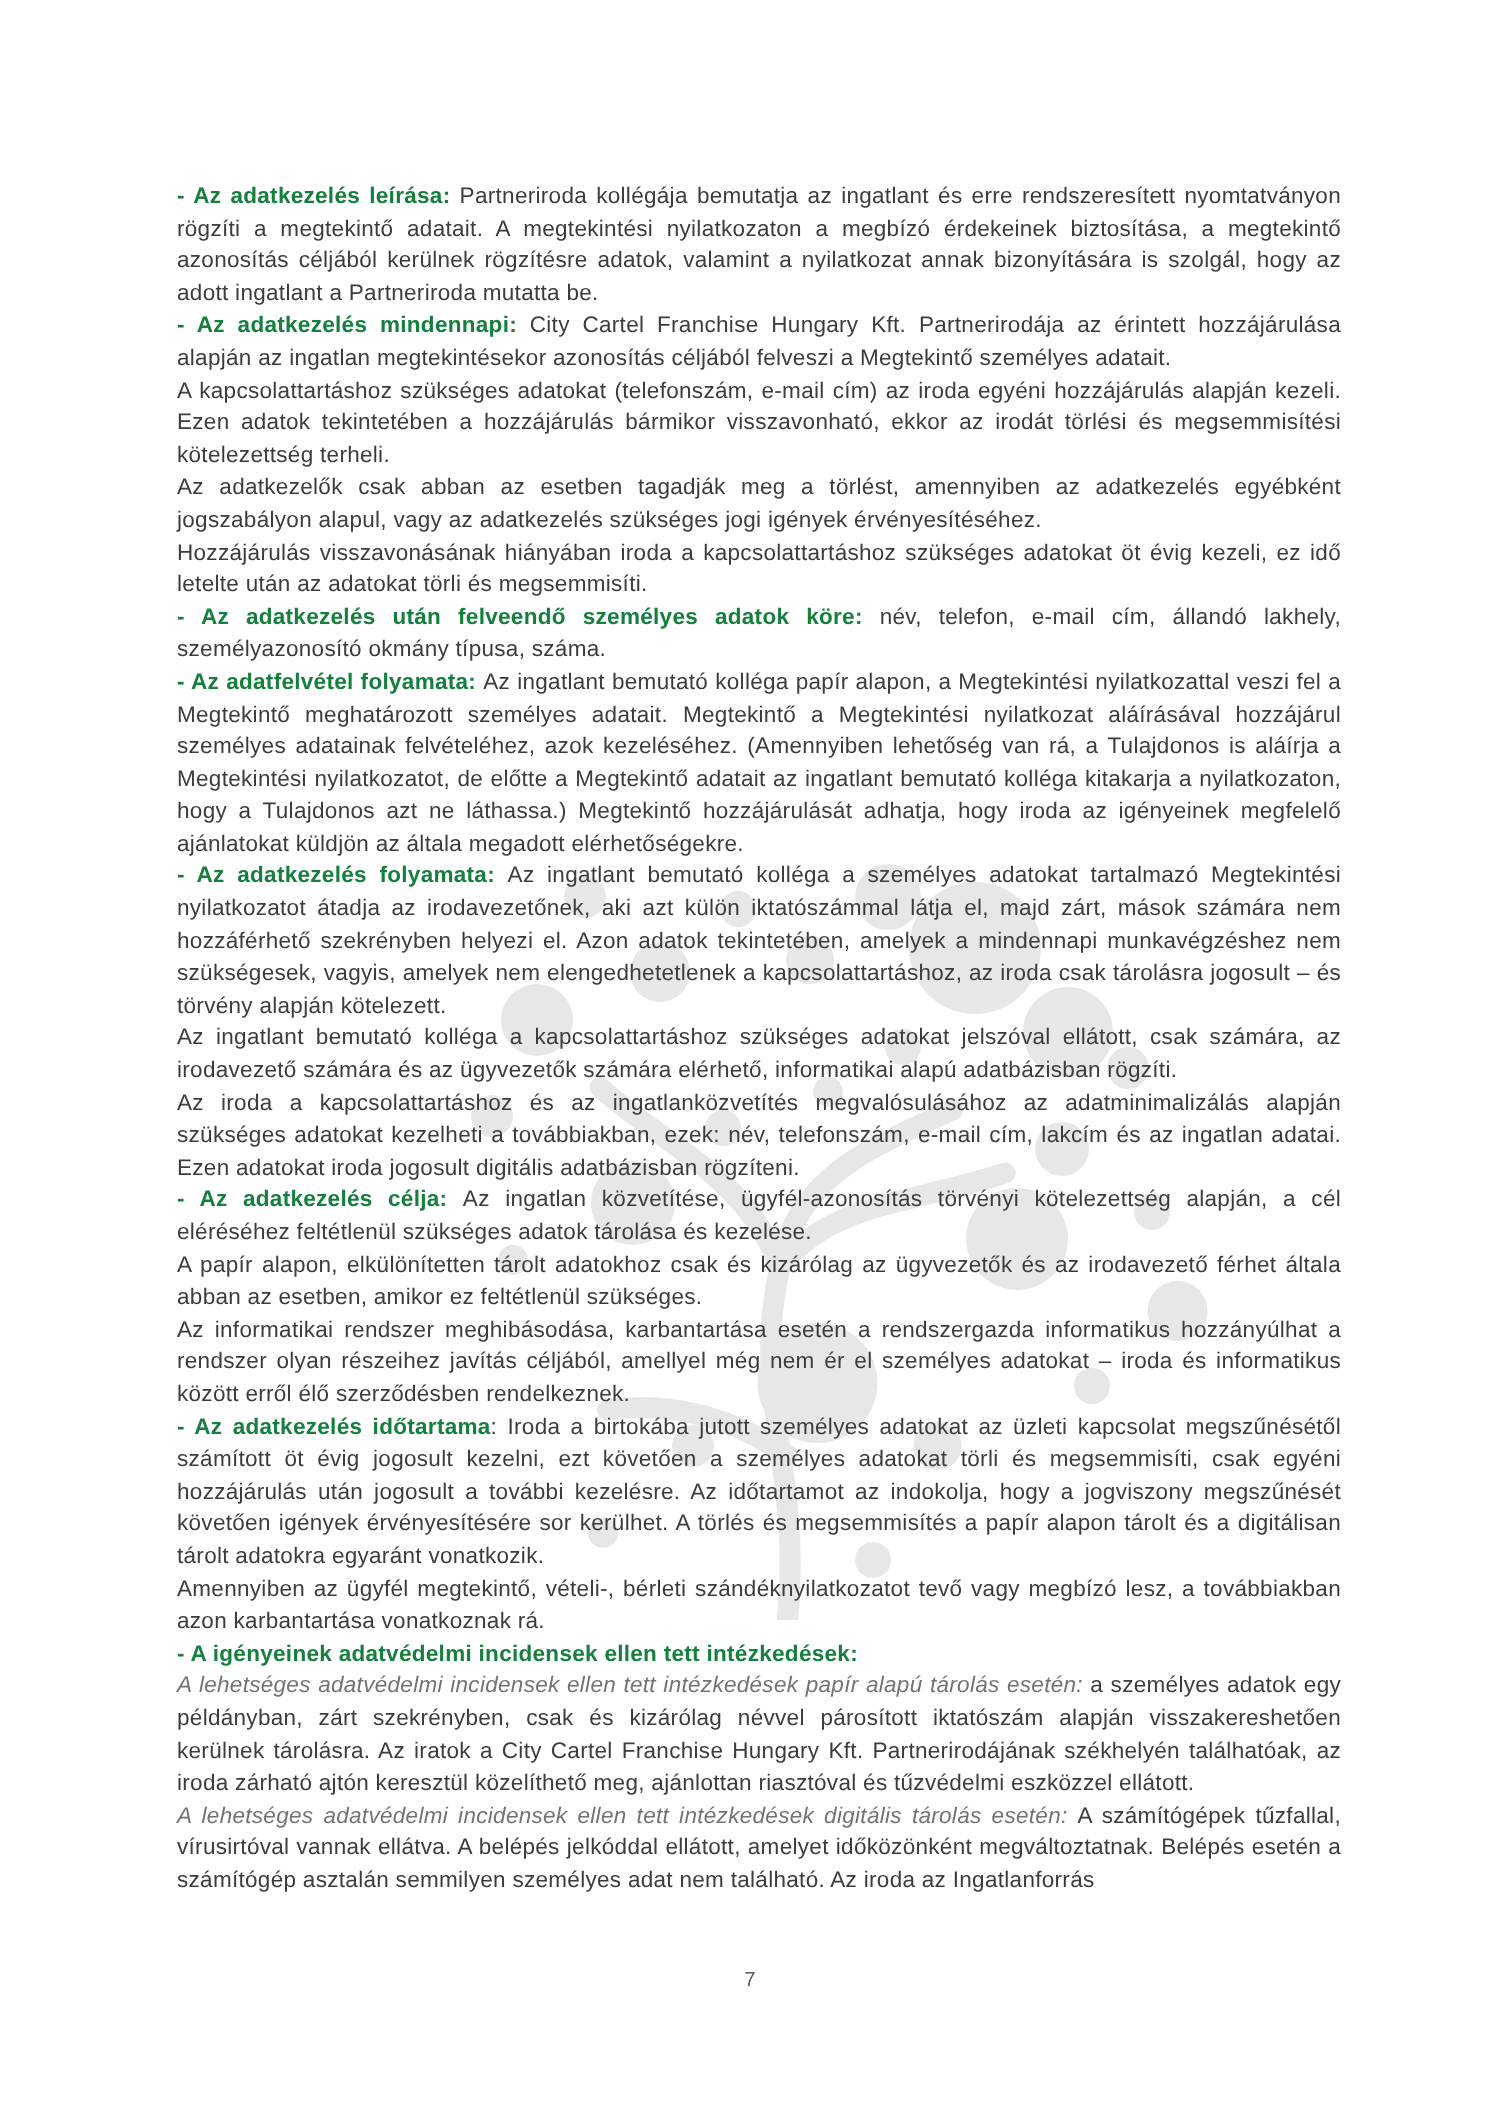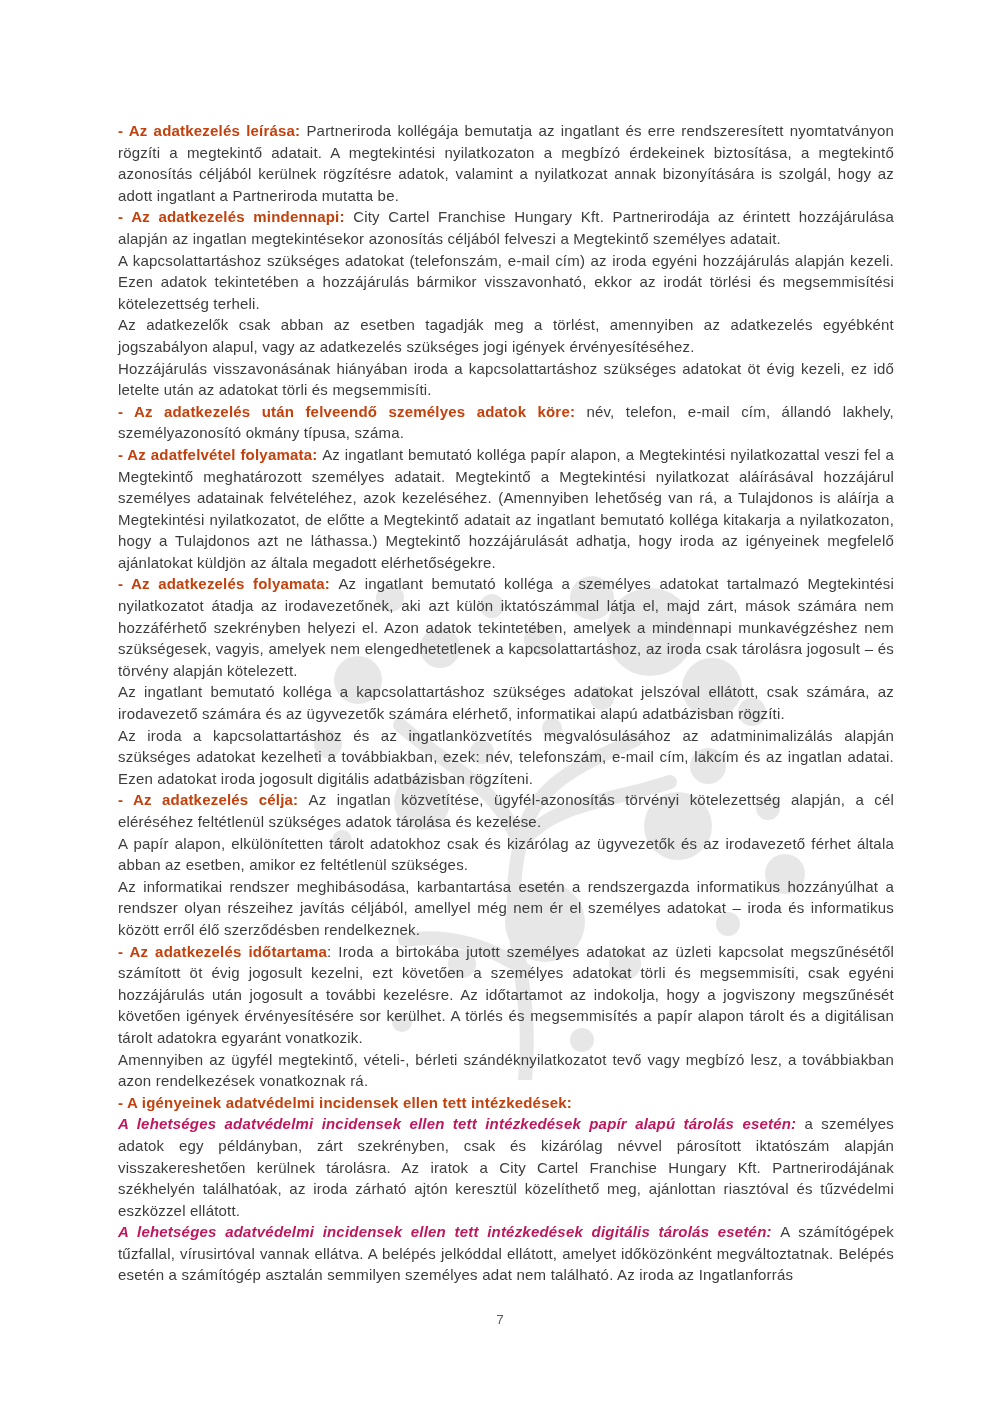--- a/index.html
+++ b/index.html
@@ -38,26 +38,26 @@
   .doc-content p {
     margin: 0;
     padding: 0;
   }
   .run.normal {
     font-weight: 400;
     font-style: normal;
   }
   .run.bold {
     font-weight: 700;
-    color: #c2410c;
+    color: #15803d;
   }
   .run.bolditalic {
-    font-weight: 700;
+    font-weight: 400;
     font-style: italic;
-    color: #be185d;
+    color: #737373;
   }
   .page-number {
     position: absolute;
     left: 0;
     top: 1312px;
     width: 100%;
     text-align: center;
     font-size: 13.5px;
     color: #5a5a5a;
     z-index: 1;
@@ -113,19 +113,19 @@
     <p><span class="run normal">Hozzájárulás visszavonásának hiányában iroda a kapcsolattartáshoz szükséges adatokat öt évig kezeli, ez idő letelte után az adatokat törli és megsemmisíti.</span></p>
     <p><span class="run bold">- Az adatkezelés után felveendő személyes adatok köre: </span><span class="run normal">név, telefon, e-mail cím, állandó lakhely, személyazonosító okmány típusa, száma.</span></p>
     <p><span class="run bold">- Az adatfelvétel folyamata: </span><span class="run normal">Az ingatlant bemutató kolléga papír alapon, a Megtekintési nyilatkozattal veszi fel a Megtekintő meghatározott személyes adatait. Megtekintő a Megtekintési nyilatkozat aláírásával hozzájárul személyes adatainak felvételéhez, azok kezeléséhez. (Amennyiben lehetőség van rá, a Tulajdonos is aláírja a Megtekintési nyilatkozatot, de előtte a Megtekintő adatait az ingatlant bemutató kolléga kitakarja a nyilatkozaton, hogy a Tulajdonos azt ne láthassa.) Megtekintő hozzájárulását adhatja, hogy iroda az igényeinek megfelelő ajánlatokat küldjön az általa megadott elérhetőségekre.</span></p>
     <p><span class="run bold">- Az adatkezelés folyamata: </span><span class="run normal">Az ingatlant bemutató kolléga a személyes adatokat tartalmazó Megtekintési nyilatkozatot átadja az irodavezetőnek, aki azt külön iktatószámmal látja el, majd zárt, mások számára nem hozzáférhető szekrényben helyezi el. Azon adatok tekintetében, amelyek a mindennapi munkavégzéshez nem szükségesek, vagyis, amelyek nem elengedhetetlenek a kapcsolattartáshoz, az iroda csak tárolásra jogosult – és törvény alapján kötelezett.</span></p>
     <p><span class="run normal">Az ingatlant bemutató kolléga a kapcsolattartáshoz szükséges adatokat jelszóval ellátott, csak számára, az irodavezető számára és az ügyvezetők számára elérhető, informatikai alapú adatbázisban rögzíti.</span></p>
     <p><span class="run normal">Az iroda a kapcsolattartáshoz és az ingatlanközvetítés megvalósulásához az adatminimalizálás alapján szükséges adatokat kezelheti a továbbiakban, ezek: név, telefonszám, e-mail cím, lakcím és az ingatlan adatai. Ezen adatokat iroda jogosult digitális adatbázisban rögzíteni.</span></p>
     <p><span class="run bold">- Az adatkezelés célja: </span><span class="run normal">Az ingatlan közvetítése, ügyfél-azonosítás törvényi kötelezettség alapján, a cél eléréséhez feltétlenül szükséges adatok tárolása és kezelése.</span></p>
     <p><span class="run normal">A papír alapon, elkülönítetten tárolt adatokhoz csak és kizárólag az ügyvezetők és az irodavezető  férhet általa abban az esetben, amikor ez feltétlenül szükséges.</span></p>
     <p><span class="run normal">Az informatikai rendszer meghibásodása, karbantartása esetén a rendszergazda informatikus hozzányúlhat a rendszer olyan részeihez javítás céljából, amellyel még nem ér el személyes adatokat – iroda és informatikus között erről élő szerződésben rendelkeznek.</span></p>
     <p><span class="run bold">- Az adatkezelés időtartama</span><span class="run normal">: Iroda a birtokába jutott személyes adatokat az üzleti kapcsolat megszűnésétől számított öt évig jogosult kezelni, ezt követően a személyes adatokat törli és megsemmisíti, csak egyéni hozzájárulás után jogosult a további kezelésre. Az időtartamot az indokolja, hogy a jogviszony megszűnését követően igények érvényesítésére sor kerülhet. A törlés és megsemmisítés a papír alapon tárolt és a digitálisan tárolt adatokra egyaránt vonatkozik.</span></p>
-    <p><span class="run normal">Amennyiben az ügyfél megtekintő, vételi-, bérleti szándéknyilatkozatot tevő vagy megbízó lesz, a továbbiakban azon rendelkezések vonatkoznak rá.</span></p>
+    <p><span class="run normal">Amennyiben az ügyfél megtekintő, vételi-, bérleti szándéknyilatkozatot tevő vagy megbízó lesz, a továbbiakban azon karbantartása vonatkoznak rá.</span></p>
     <p><span class="run bold">- A igényeinek adatvédelmi incidensek ellen tett intézkedések:</span></p>
     <p><span class="run bolditalic">A lehetséges adatvédelmi incidensek ellen tett intézkedések papír alapú tárolás esetén: </span><span class="run normal">a személyes adatok egy példányban, zárt szekrényben, csak és kizárólag névvel párosított iktatószám alapján visszakereshetően kerülnek tárolásra. Az iratok a City Cartel Franchise Hungary Kft.  Partnerirodájának székhelyén találhatóak, az iroda zárható ajtón keresztül közelíthető meg, ajánlottan riasztóval és tűzvédelmi eszközzel ellátott.</span></p>
     <p><span class="run bolditalic">A lehetséges adatvédelmi incidensek ellen tett intézkedések digitális tárolás esetén: </span><span class="run normal">A számítógépek tűzfallal, vírusirtóval vannak ellátva. A belépés jelkóddal ellátott, amelyet időközönként megváltoztatnak. Belépés esetén a számítógép asztalán semmilyen személyes adat nem található. Az iroda az Ingatlanforrás</span></p>
   </div>
 
 <div class="page-number">7</div>
 
 </body></html>

